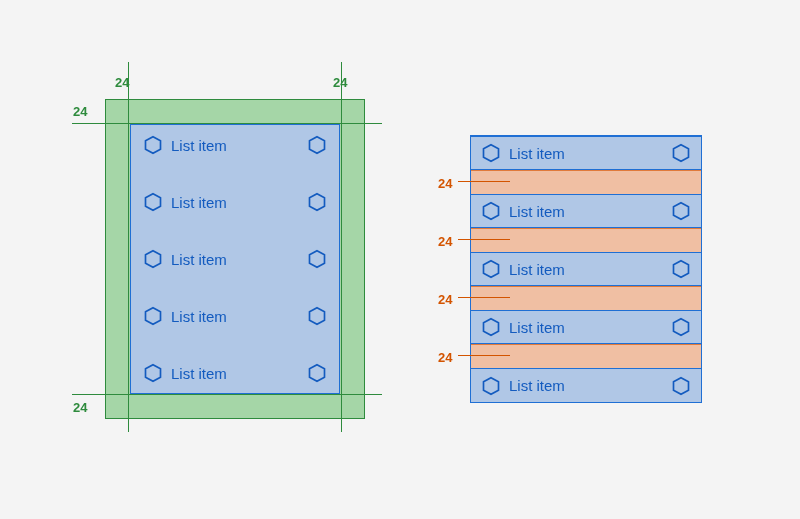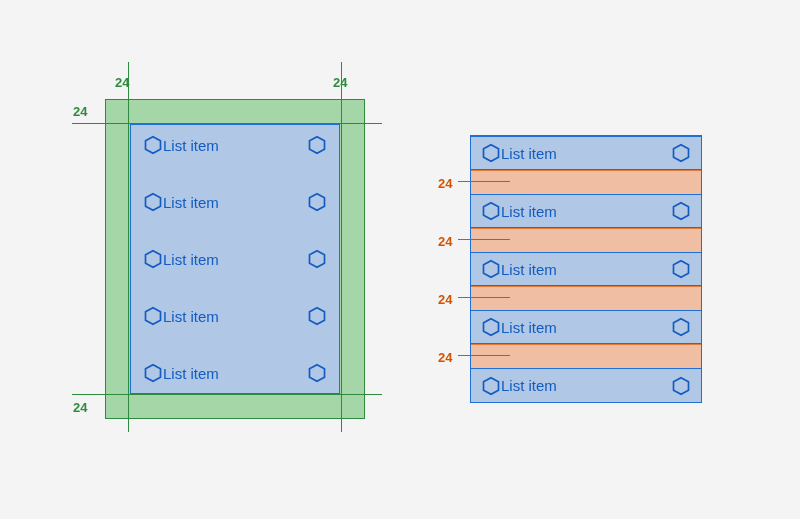--- a/index.html
+++ b/index.html
@@ -119,20 +119,21 @@
   }
   .gap-panel .list-item:first-child { border-top: none; }
   .gap-panel .list-item:last-child  { border-bottom: none; }
   .pad-inner .list-item {
     padding: 0 12px;
     background: transparent;
     height: auto;
   }
   .list-item .label {
     flex: 1;
+    margin-left: 8px;
   }
   .hex {
     width: 20px;
     height: 20px;
     display: inline-flex;
     align-items: center;
     justify-content: center;
   }
   .hex svg { width: 20px; height: 20px; }
   .hex svg polygon {

